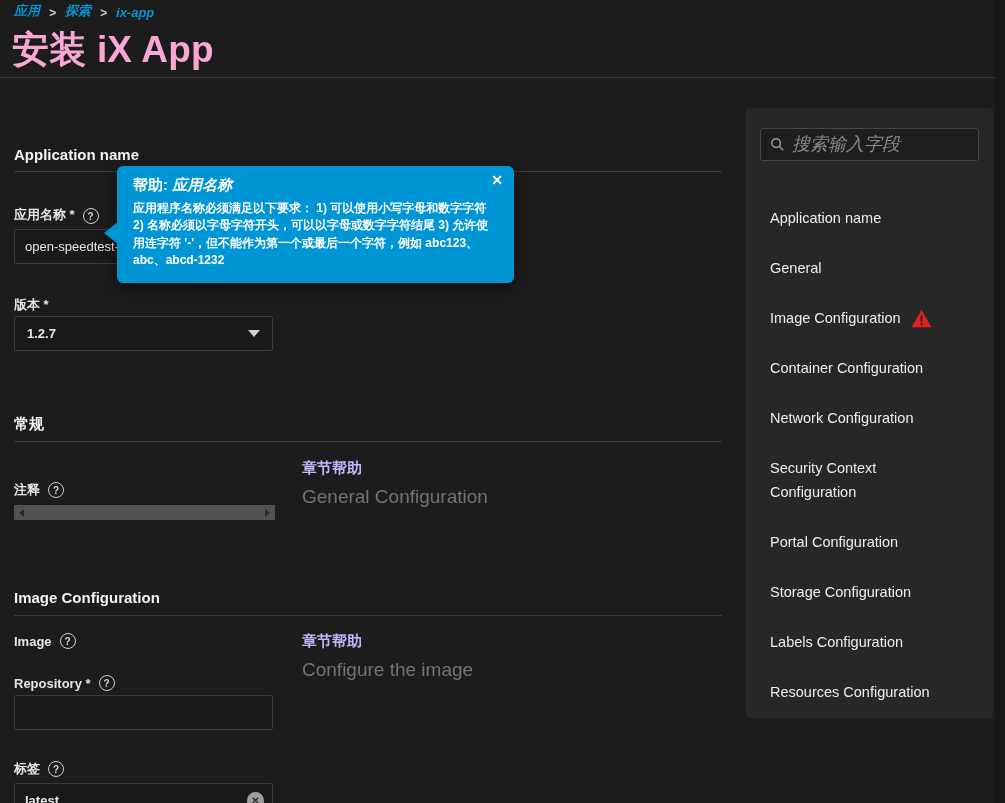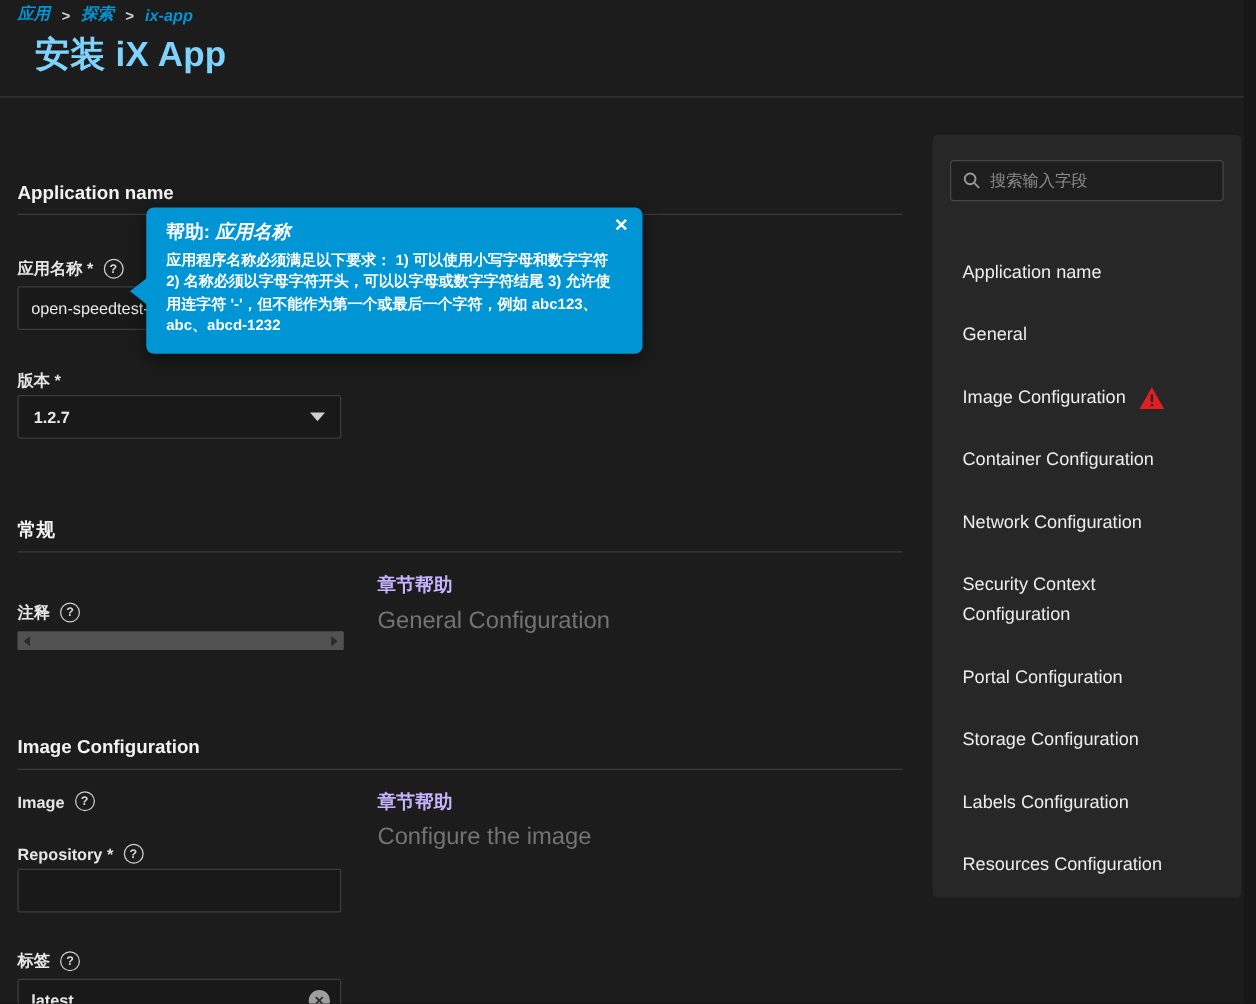--- a/index.html
+++ b/index.html
@@ -7,21 +7,21 @@
   .screen {
     position:relative; width:1005px; height:803px; overflow:hidden;
     background:#1c1c1c; font-family:"Liberation Sans", sans-serif; color:#e8e8e8;
   }
   
   .page-header { position:absolute; left:0; top:0; width:100%; height:78px; border-bottom:1px solid #383838; }
   .breadcrumb { position:absolute; left:14px; top:2px; display:flex; align-items:flex-end; gap:9px;
     font-size:13px; font-weight:bold;font-style:italic; }
   .crumb { color:#0095d5; text-decoration:none; cursor:pointer; }
   .crumb-sep { color:#cfcfcf; font-size:12px; }
-  .page-title { position:absolute; left:28px; top:25px; font-size:28px; font-weight:bold; color:#7dd3fc; letter-spacing:.2px; }
+  .page-title { position:absolute; left:12px; top:25px; font-size:37px; font-weight:bold; color:#f9a8d4; letter-spacing:.2px; }
 
   
   .section-title { position:absolute; font-size:15px; font-weight:bold; color:#f2f2f2; }
   .divider { position:absolute; height:1px; background:#3a3a3a; width:708px; left:14px; }
   .field-label { position:absolute; display:flex; align-items:center; gap:8px; font-size:13px; color:#e6e6e6; font-weight:bold; }
   .help-icon { width:16px; height:16px; border:1px solid #cfcfcf; border-radius:50%;
     display:inline-flex; align-items:center; justify-content:center;
     font-size:10px; font-weight:bold; color:#d6d6d6; cursor:pointer; }
   .text-input { position:absolute; width:259px; height:35px; background:#191919;
     border:1px solid #3c3c3c; border-radius:2px; color:#e8e8e8; font-size:13px;
@@ -60,21 +60,21 @@
   .tooltip-close { position:absolute; top:7px; right:11px; font-size:14px; font-weight:bold;
     color:#fff; cursor:pointer; line-height:1; }
 
   
   .sidebar { position:absolute; left:746px; top:108px; width:247px; height:610px;
     background:#272727; border-radius:4px; }
   .search-wrap { position:absolute; left:14px; top:20px; width:219px; height:33px;
     background:#1e1e1e; border:1px solid #464646; border-radius:3px;
     display:flex; align-items:center; padding:0 9px; gap:7px; }
   .search-wrap input { flex:1; background:transparent; border:none; outline:none;
-    color:#e0e0e0; font-size:13px; font-family:"Liberation Sans",sans-serif; min-width:0; }
+    color:#e0e0e0; font-size:18px; font-family:"Liberation Sans",sans-serif; min-width:0;font-style:italic; }
   .search-wrap input::placeholder { color:#8a8a8a; }
   .nav-list { position:absolute; left:24px; top:85px; right:20px; display:flex; flex-direction:column; }
   .nav-item { padding:13px 0; font-size:14.5px; color:#ededed; line-height:24px; cursor:pointer;
     display:flex; align-items:center; flex-wrap:wrap; }
   .nav-item .warn { margin-left:10px; display:inline-flex; }
 
   
   .scroll-gutter { position:absolute; right:0; top:0; width:10px; height:803px; background:#171717; }
 </style>
 </head>
@@ -89,21 +89,21 @@
       <a class="crumb">探索</a>
       <span class="crumb-sep">&gt;</span>
       <a class="crumb">ix-app</a>
     </nav>
     <h1 class="page-title">安装 iX App</h1>
   </div>
 
   <h2 class="section-title" style="left:14px; top:146px;">Application name</h2>
   <div class="divider" style="top:171px;"></div>
 
-  <div class="field-label" style="left:14px; top:206px;">
+  <div class="field-label" style="left:14px; top:206px;align-items:flex-end;">
     <span>应用名称 *</span>
     <span class="help-icon">?</span>
   </div>
   <input class="text-input" style="left: 14px; top: 229px;" value="open-speedtest-2">
 
   <div class="field-label" style="left:14px; top:296px;">
     <span>版本 *</span>
   </div>
   <div class="select-box" style="left:14px; top:316px;gap:13px;">
     <span>1.2.7</span>

